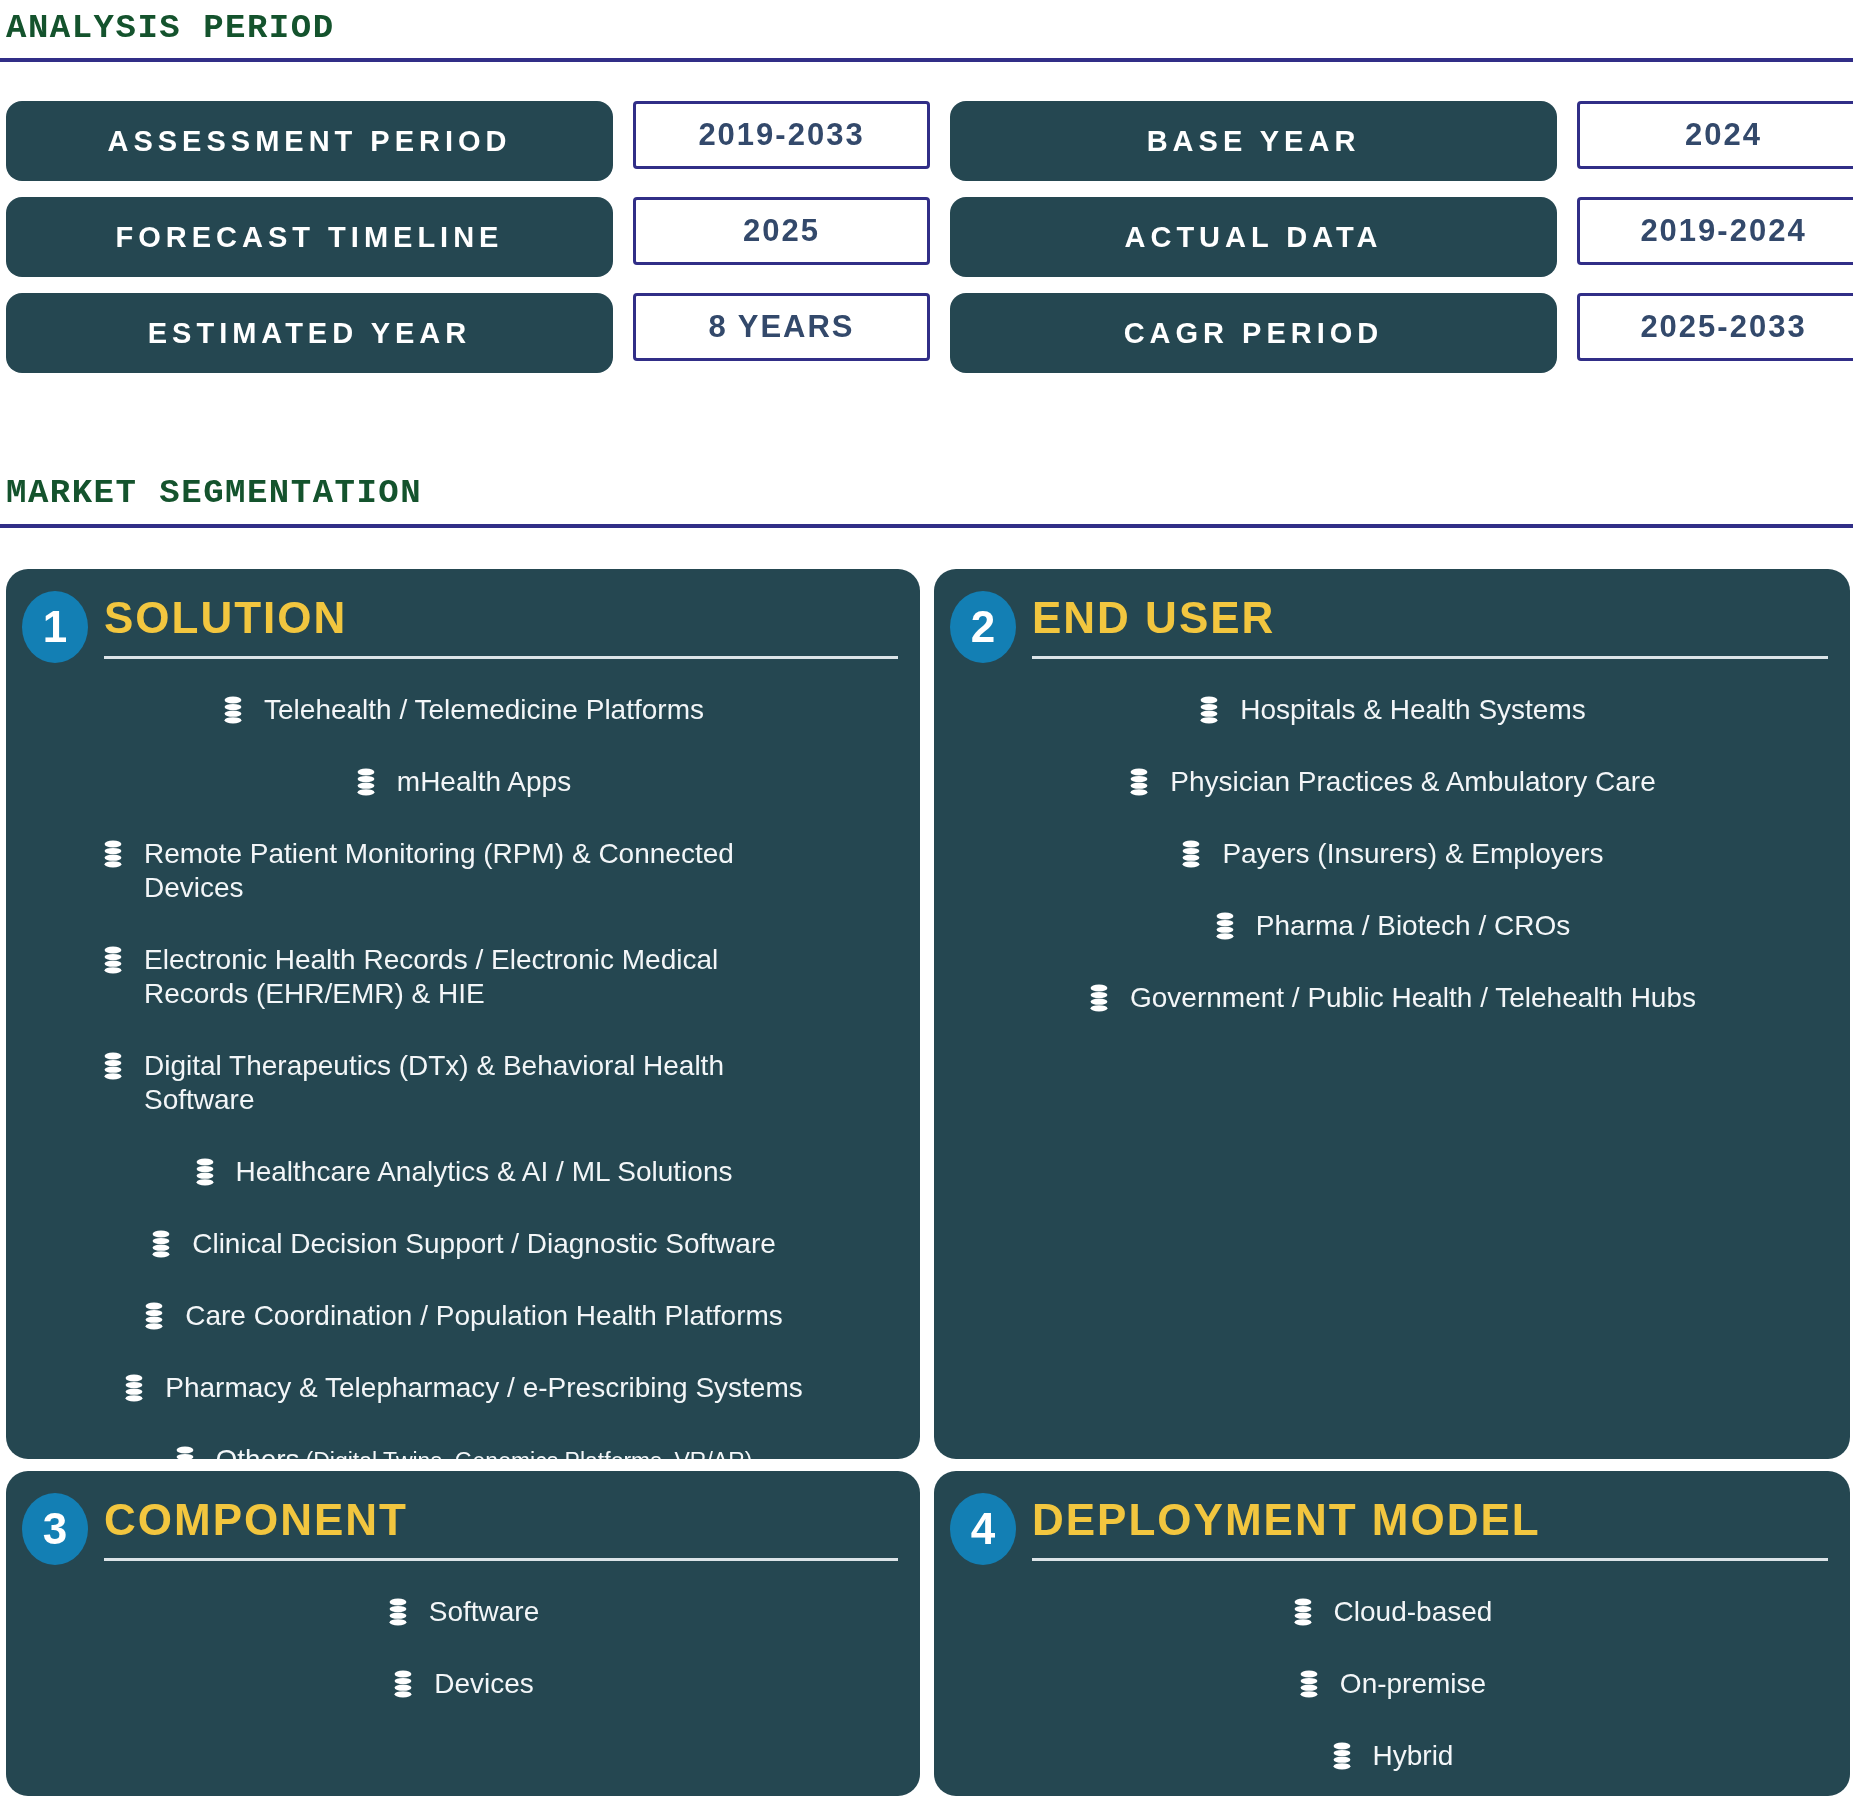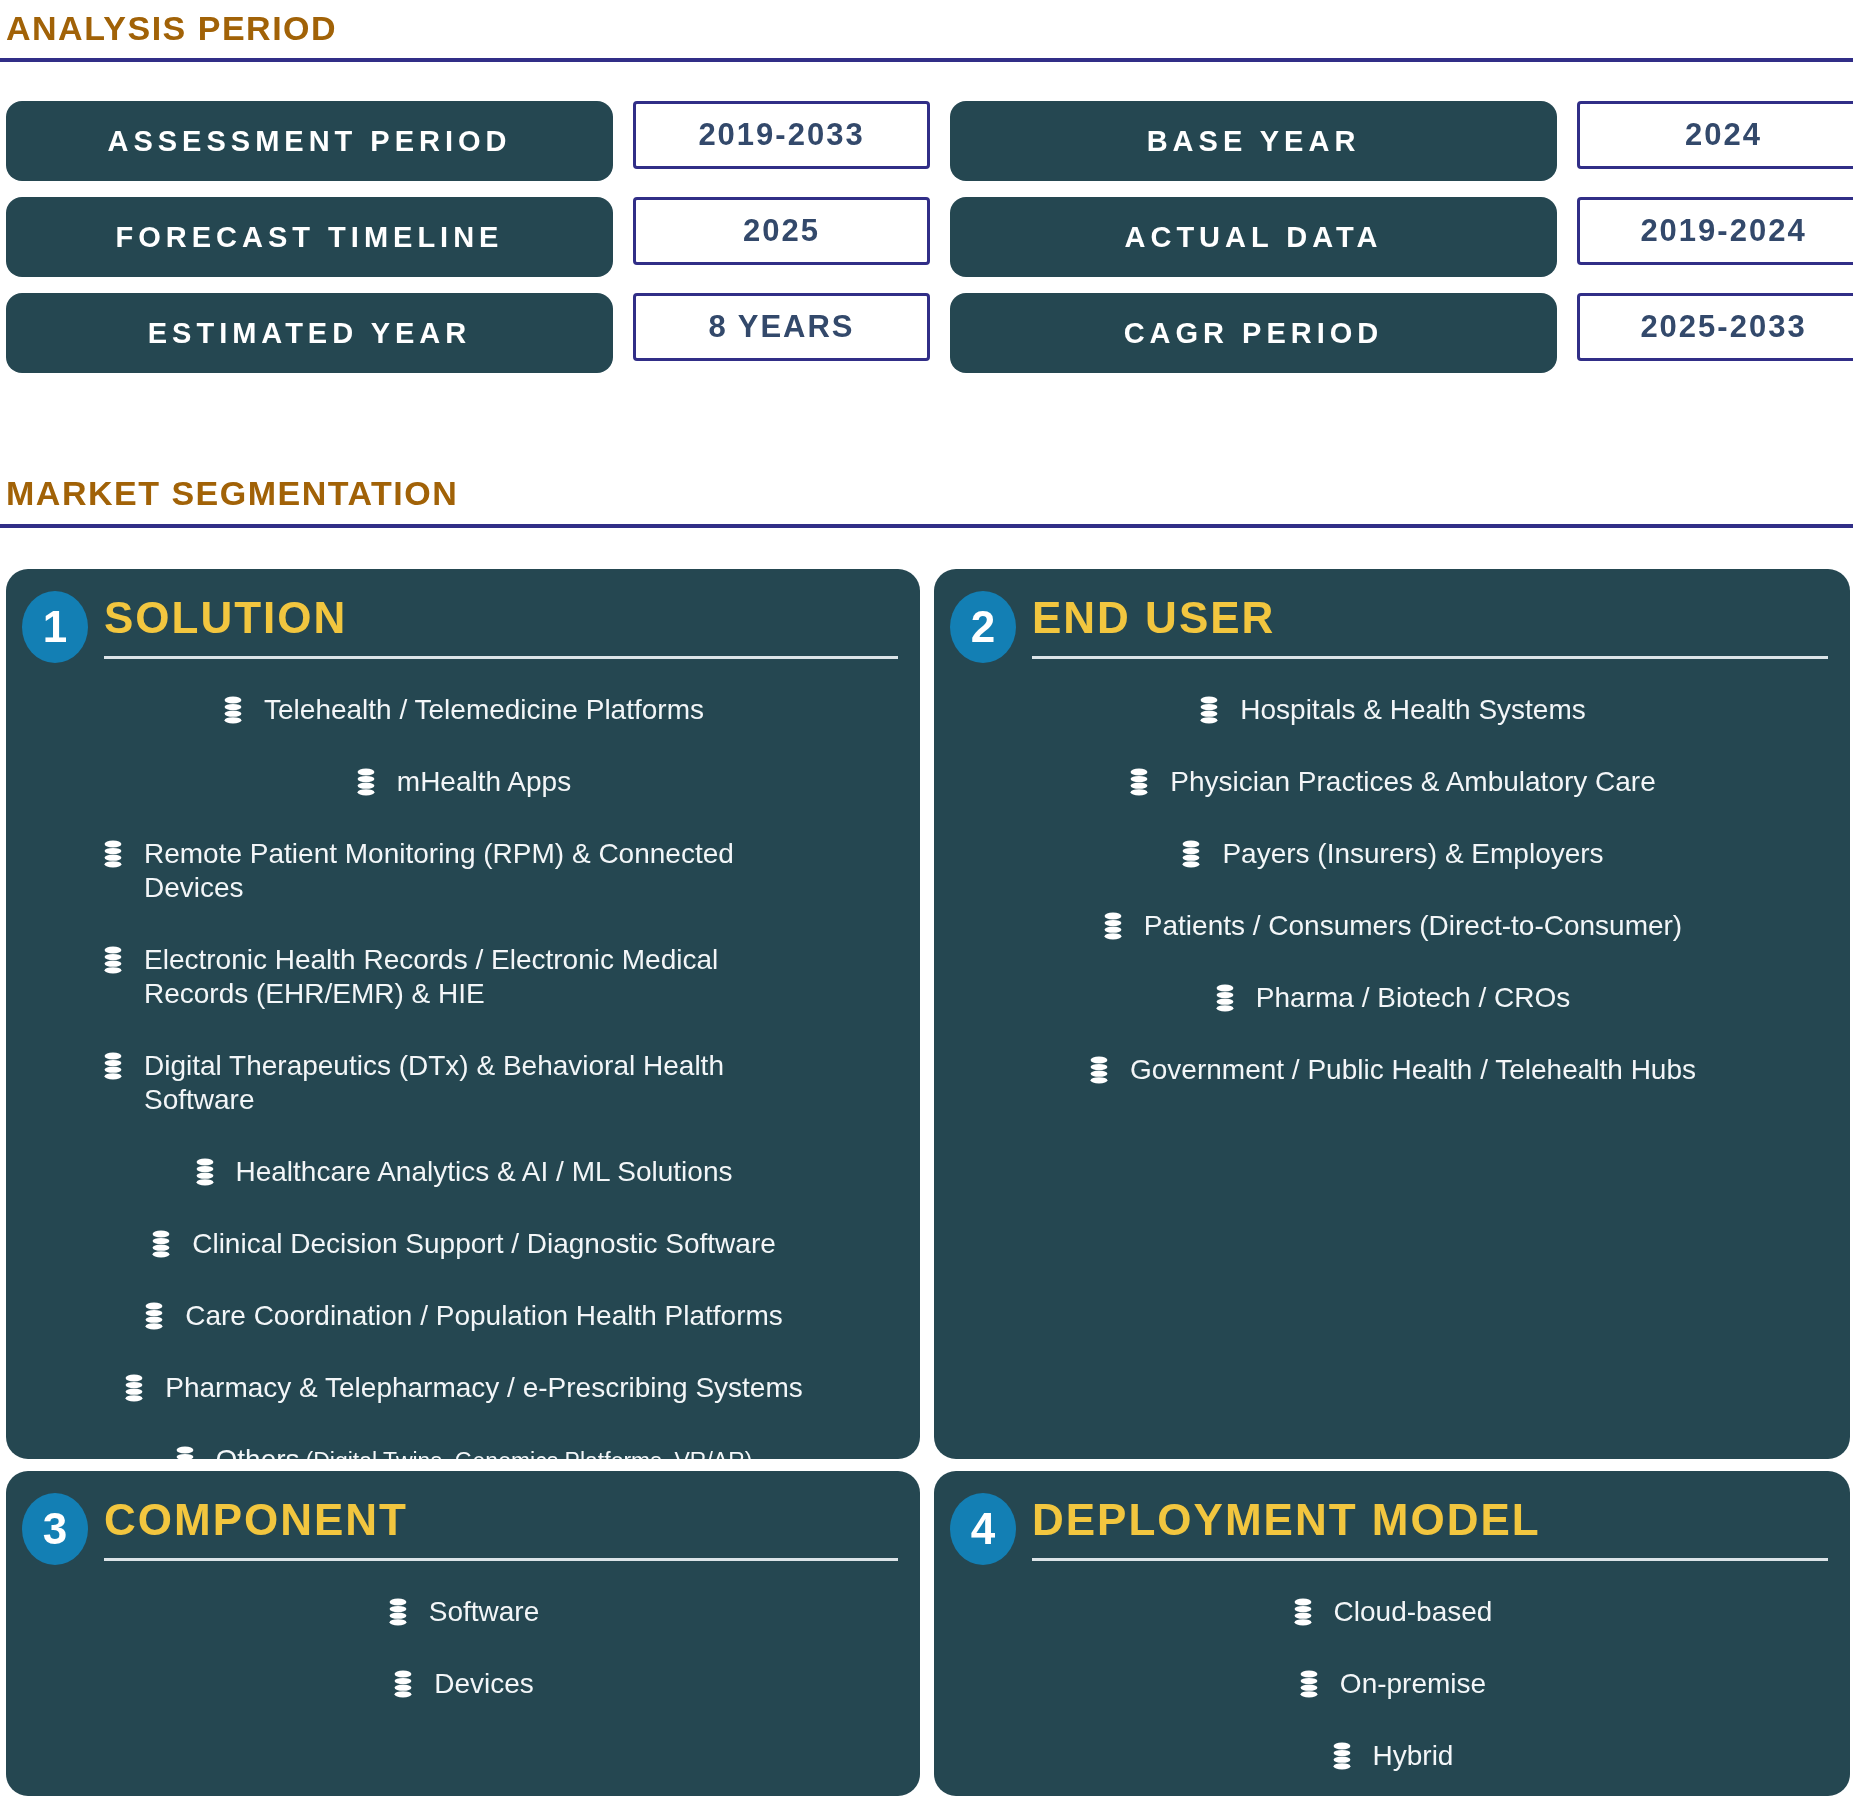--- a/index.html
+++ b/index.html
@@ -3,21 +3,21 @@
 <meta charset="utf-8">
 <style>
   html, body { margin:0; padding:0; }
   body {
     width:1853px; height:1806px; background:#ffffff;
     font-family:"Liberation Sans", sans-serif;
     overflow:hidden; position:relative;
   }
   .section-title {
     margin:10px 0 0 6px; font-size:34px; font-weight:bold;
-    color:#a16207; letter-spacing:1.5px; line-height:1.1;
+    color:#14532d; letter-spacing:1.5px; line-height:1.1;font-family:Liberation Mono, monospace;
   }
   .rule { border:0; height:4px; background:#312e87; margin:11px 0 0 0; width:1853px; }
 
   
   .analysis-grid {
     display:grid; grid-template-columns:607px 297px 607px 293px;
     gap:16px 20px; margin:39px 0 0 6px;
   }
   .a-label {
     background:#254751; border-radius:16px; height:80px;
@@ -256,31 +256,20 @@
       <ellipse cx="9" cy="4" rx="8.4" ry="3.6"></ellipse>
       <ellipse cx="9" cy="11" rx="8.4" ry="3.1"></ellipse>
       <ellipse cx="9" cy="17.7" rx="8.4" ry="3.1"></ellipse>
       <ellipse cx="9" cy="24.3" rx="8.4" ry="3.1"></ellipse>
     </svg>
     <span class="item-text">
       <span>Payers (Insurers) &amp; Employers</span>
     </span>
   </li>
 
-  <li class="seg-item">
-    <svg class="bullet" width="18" height="28" viewBox="0 0 18 28" fill="#ffffff" xmlns="http://www.w3.org/2000/svg">
-      <ellipse cx="9" cy="4" rx="8.4" ry="3.6"></ellipse>
-      <ellipse cx="9" cy="11" rx="8.4" ry="3.1"></ellipse>
-      <ellipse cx="9" cy="17.7" rx="8.4" ry="3.1"></ellipse>
-      <ellipse cx="9" cy="24.3" rx="8.4" ry="3.1"></ellipse>
-    </svg>
-    <span class="item-text">
-      <span>Patients / Consumers (Direct-to-Consumer)</span>
-    </span>
-  </li>
 
   <li class="seg-item">
     <svg class="bullet" width="18" height="28" viewBox="0 0 18 28" fill="#ffffff" xmlns="http://www.w3.org/2000/svg">
       <ellipse cx="9" cy="4" rx="8.4" ry="3.6"></ellipse>
       <ellipse cx="9" cy="11" rx="8.4" ry="3.1"></ellipse>
       <ellipse cx="9" cy="17.7" rx="8.4" ry="3.1"></ellipse>
       <ellipse cx="9" cy="24.3" rx="8.4" ry="3.1"></ellipse>
     </svg>
     <span class="item-text">
       <span>Pharma / Biotech / CROs</span>

